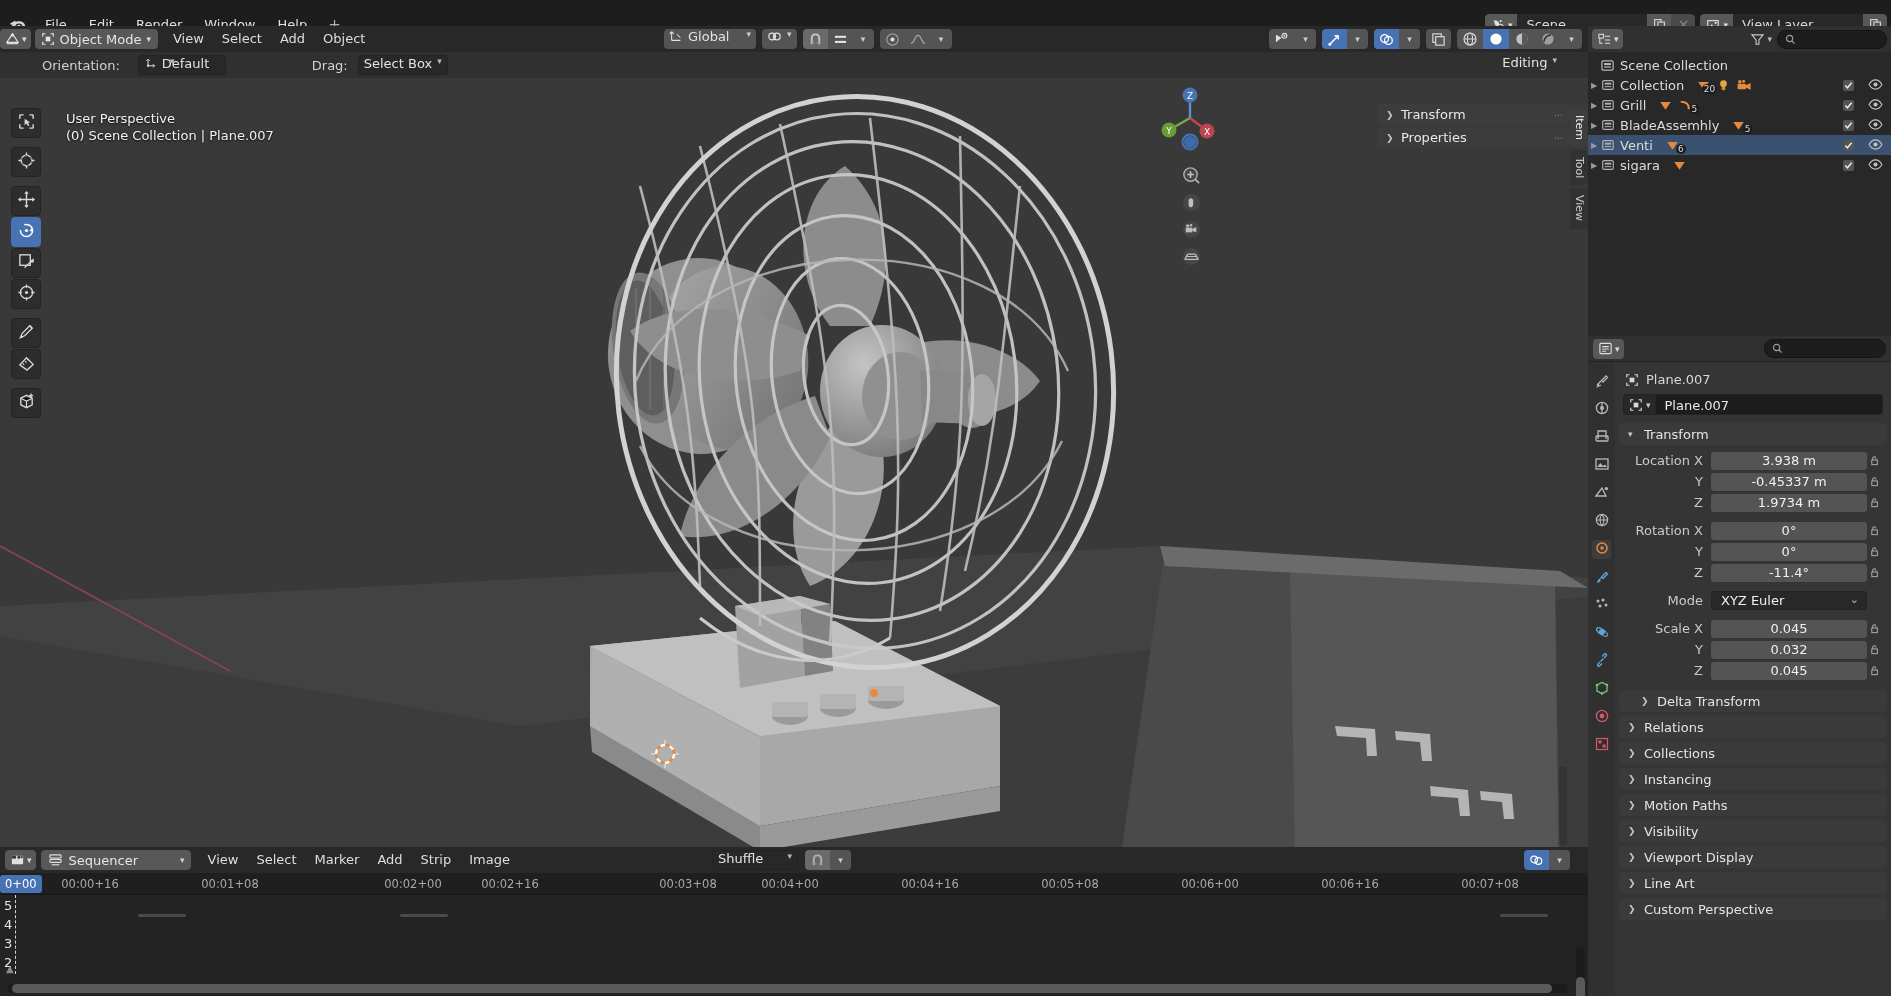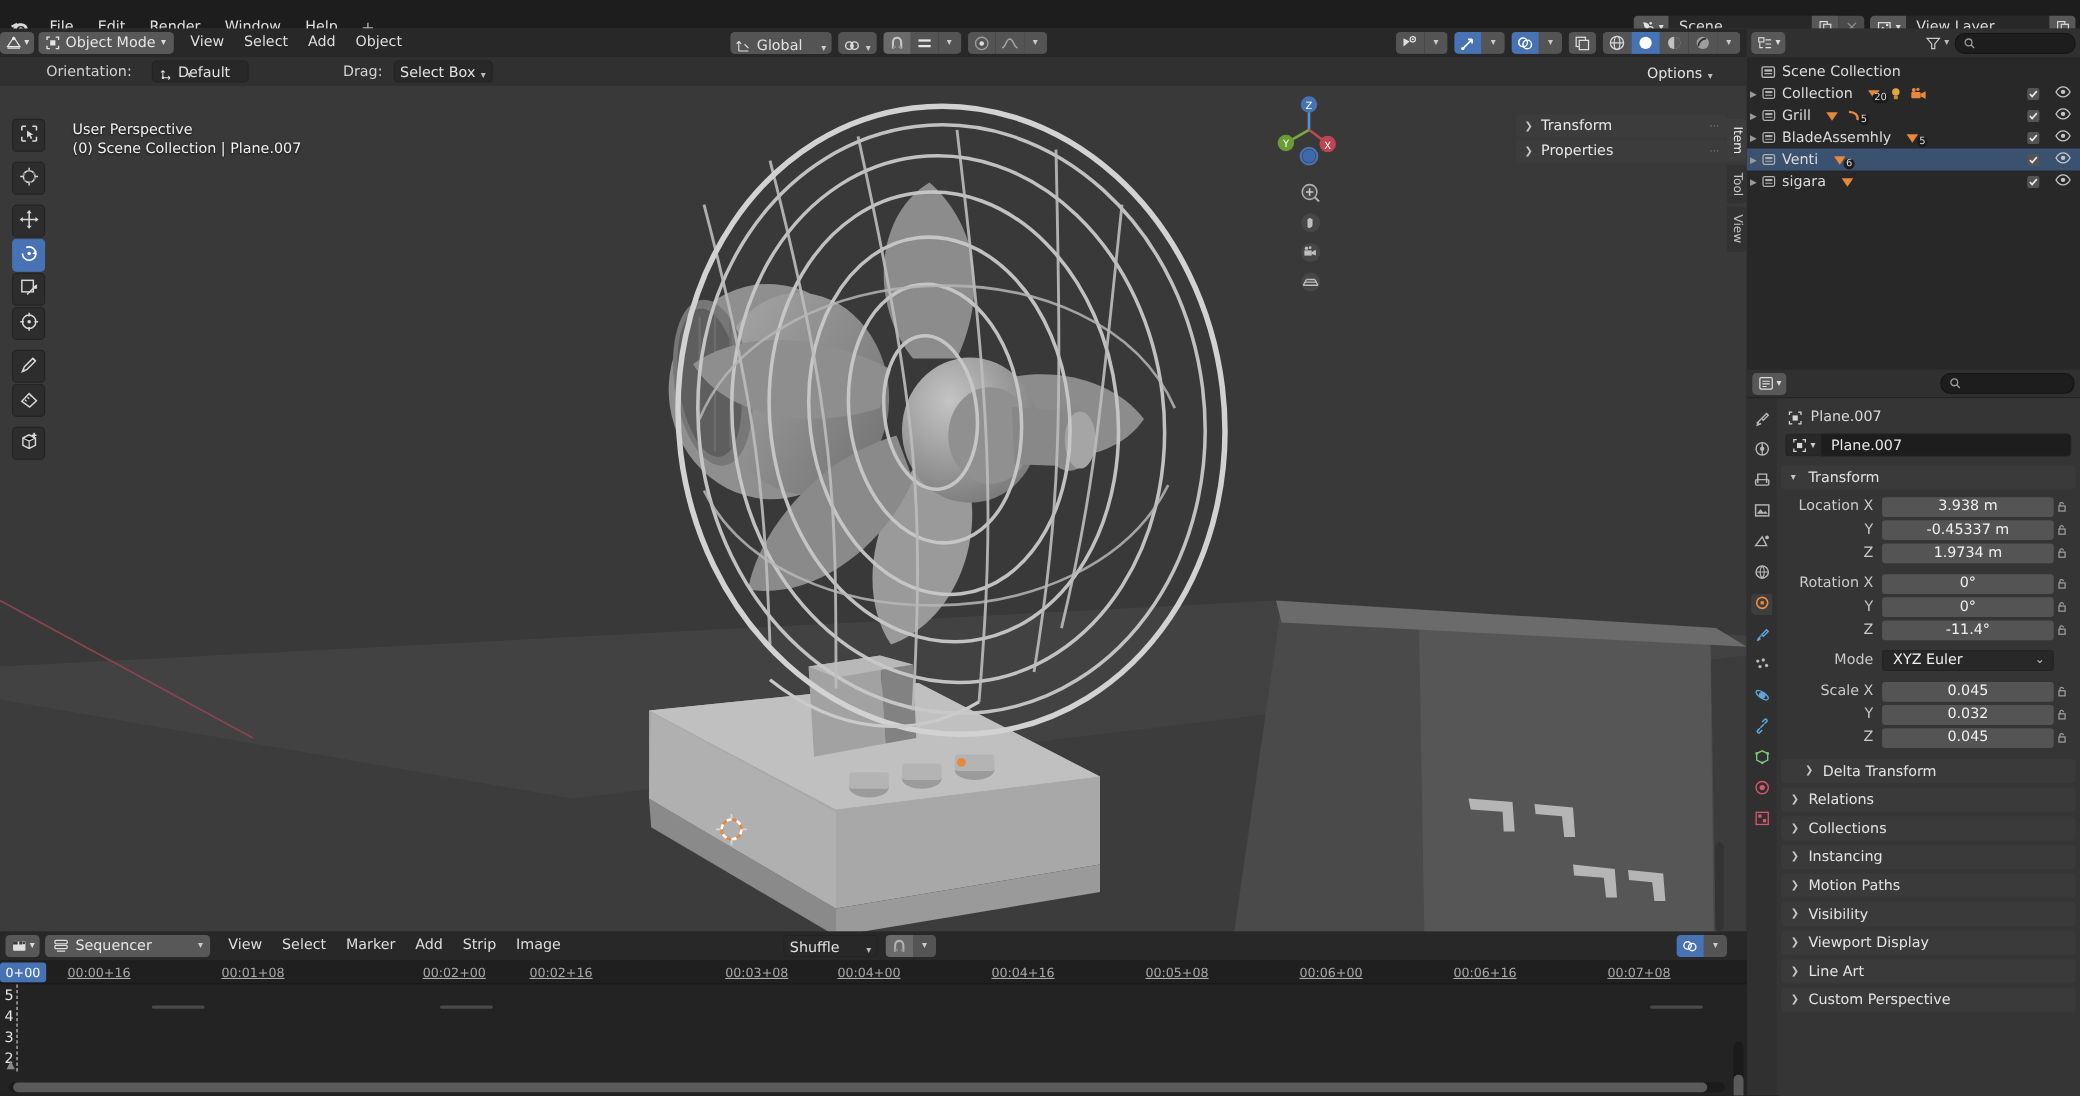--- a/index.html
+++ b/index.html
@@ -62,21 +62,21 @@
   .mode-pill {
     display: flex; align-items: center; height: 20px; background: #585858;
     border-radius: 4px; padding: 0 7px 0 6px; gap: 5px; margin-left: 4px;
   }
   .editor-type-btn {
     display: flex; align-items: center; height: 20px; background: #585858;
     border-radius: 4px; padding: 0 4px 0 5px; gap: 2px;
   }
   .hdr-menu { padding: 0 9px; height: 26px; line-height: 26px; font-size: 13px; color: #dedede; }
   .small-pill {
-    display: flex; align-items: flex-end; height: 20px; background: #545454;
+    display: flex; align-items: flex-start; height: 20px; background: #545454;
     border-radius: 4px; padding: 0 5px; gap: 5px; font-size: 13px; color: #e2e2e2;
   }
   .seg { display: flex; align-items: center; height: 20px; border-radius: 4px; overflow: hidden; }
   .seg > div {
     background: #545454; height: 20px; display: flex; align-items: center; justify-content: center;
     padding: 0 5px; min-width: 21px;
   }
   .seg > div.on { background: #4772b3; }
   .seg > div.pressed { background: #6a6a6a; }
 
@@ -212,21 +212,21 @@
   }
   .seq-hdr { height: 26px; background: #282828; display: flex; align-items: center; }
   .seq-dd {
     display: flex; align-items: center; height: 20px; background: #585858; border-radius: 4px;
     padding: 0 6px 0 7px; gap: 6px; font-size: 13px; color: #e6e6e6; margin-left: 5px;
   }
   .seq-timeline {
     position: absolute; left: 0; top: 26px; width: 1588px; height: 22px;
     background: #1f1f1f; border-bottom: 1px solid #161616;
   }
-  .tick { position: absolute; top: 4px; font-size: 11.5px; color: #a8a8a8; transform: translateX(-50%); white-space: nowrap; text-decoration: underline; }
+  .tick { position: absolute; top: 4px; font-size: 11.5px; color: #a8a8a8; transform: translateX(-50%); white-space: nowrap; }
   .playhead-lbl {
     position: absolute; left: 0; top: 2px; background: #4772b3; color: #fff; font-size: 11.5px;
     padding: 2px 5px; border-radius: 3px; z-index: 3;
   }
   .seq-canvas {
     position: absolute; left: 0; top: 48px; width: 1588px; bottom: 0; background: #232323;
   }
   .chan-num { position: absolute; left: 4px; }
   .playhead-line {
     position: absolute; left: 15px; top: 0; bottom: 22px; width: 0;
@@ -596,21 +596,21 @@
           </svg>
         <span>Default</span>
         <span style="font-size:9px;color:#bbb;position:absolute;left:170px">▾</span>
       </div>
       <div style="margin-left:86px;color:#d2d2d2">Drag:</div>
       <div class="small-pill" style="margin-left:10px;background:#282828;border:1px solid #232323">
         <span>Select Box</span>
         <span style="font-size:9px;color:#bbb">▾</span>
       </div>
       <div class="small-pill" style="position:absolute;right:26px;background:transparent">
-        <span>Options</span>
+        <span>Editing</span>
         <span style="font-size:9px;color:#bbb">▾</span>
       </div>
     </div>
 
     <div class="vp-tools" id="vp-tools">
         <div class="tool-btn">
           <span><svg width="19" height="19" viewBox="0 0 20 20">
               <path d="M3 3 L3 7 M3 3 L7 3 M17 3 L13 3 M17 3 L17 7 M17 17 L17 13 M17 17 L13 17 M3 17 L7 17 M3 17 L3 13" stroke="#d8d8d8" stroke-width="1.5" fill="none"></path>
               <path d="M8 7 L8 14 L10 12 L11.6 15 L13 14.3 L11.5 11.4 L14 11 Z" fill="#d8d8d8"></path>
             </svg></span>

